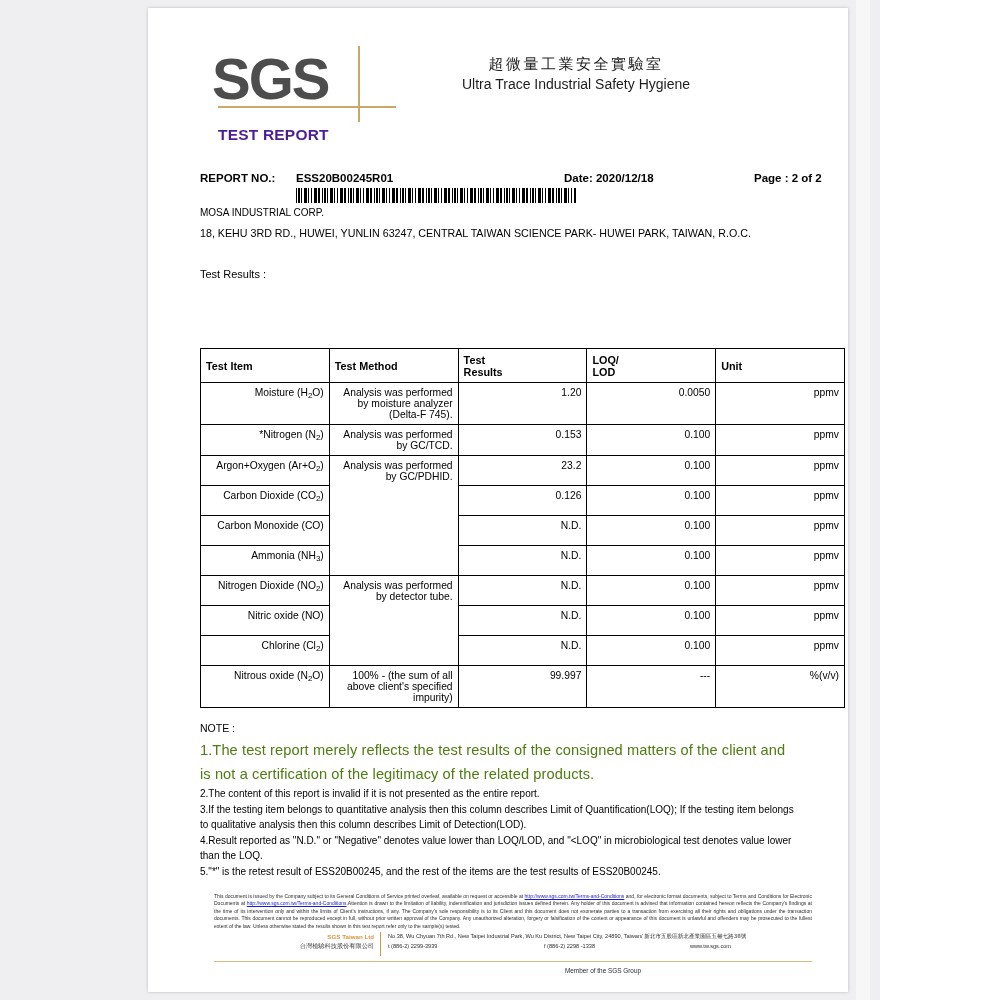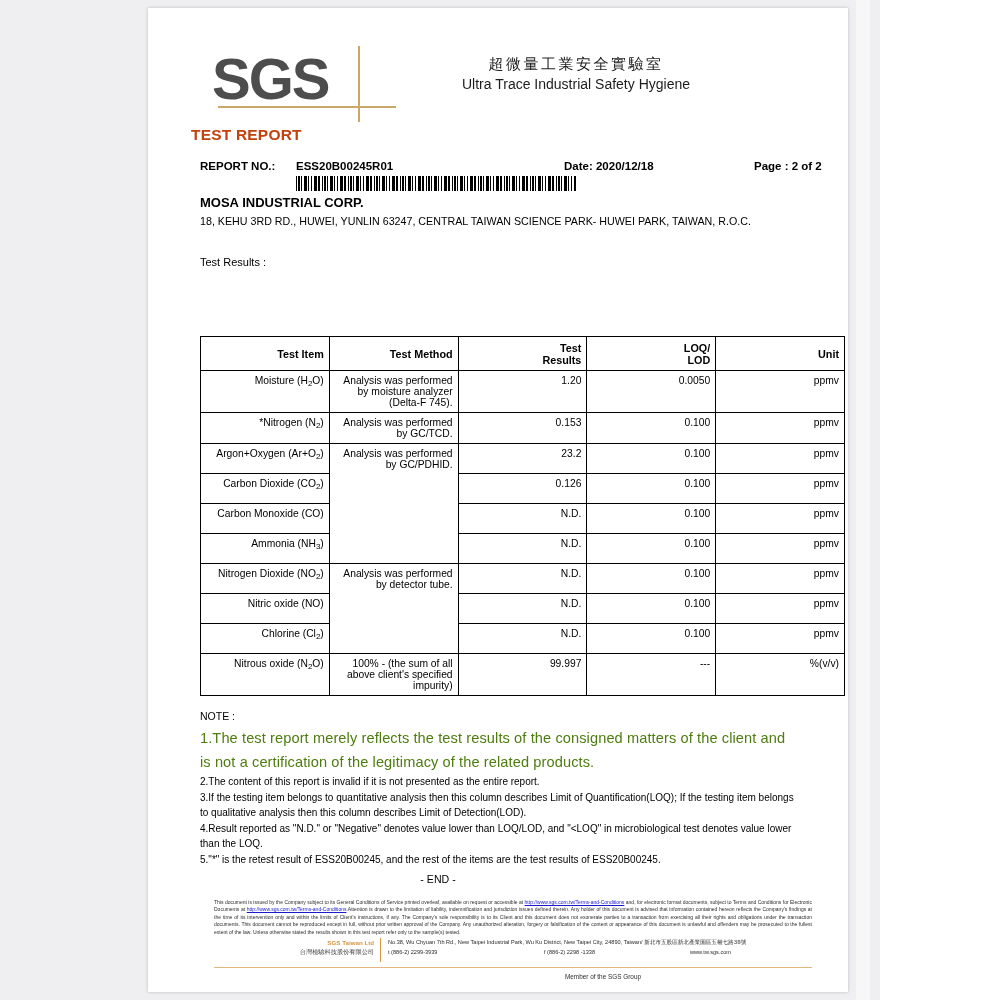--- a/index.html
+++ b/index.html
@@ -73,27 +73,27 @@
     color: #1c1c1c;
     line-height: 17px;
   }
   .lab-en {
     font-size: 14px;
     color: #1c1c1c;
     line-height: 19px;
     margin-top: 2px;
   }
   .test-report {
-    position: absolute; left: 17px; top: 118px;
-    font-size: 15.5px; font-weight: bold; color: #c2410c;
+    position: absolute; left: 44px; top: 118px;
+    font-size: 15.5px; font-weight: bold; color: #4c1d95;
     letter-spacing: 0.2px;
   }
 
   
-  .meta { position: relative; margin-top: 44px; }
+  .meta { position: relative; margin-top: 56px; }
   .meta-row1 {
     position: relative; height: 16px;
     font-size: 11.5px; font-weight: bold; color: #000;
   }
   .mr-label { position: absolute; left: 26px; top: 0; }
   .mr-no    { position: absolute; left: 122px; top: 0; font-weight: bold; }
   .mr-date  { position: absolute; left: 390px; top: 0; }
   .mr-page  { position: absolute; left: 580px; top: 0; }
 
   .barcode {
@@ -106,21 +106,21 @@
       #000 5px, #000 6px, #fff 6px, #fff 8px,
       #000 8px, #000 11px, #fff 11px, #fff 12px,
       #000 12px, #000 13px, #fff 13px, #fff 15px,
       #000 15px, #000 16px, #fff 16px, #fff 18px,
       #000 18px, #000 21px, #fff 21px, #fff 22px,
       #000 22px, #000 24px, #fff 24px, #fff 26px
     );
   }
   .company {
     position: absolute; left: 26px; top: 35px;
-    font-size: 13px; font-weight: bold; color: #000;
+    font-size: 10px; font-weight: normal; color: #000;
   }
   .addr {
     position: absolute; left: 26px; top: 55px;
     font-size: 10.7px; color: #000;
   }
   .results-label {
     position: absolute; left: 26px; top: 96px;
     font-size: 11px; color: #000;
   }
 
@@ -133,21 +133,21 @@
   }
   table.results th, table.results td {
     border: 1px solid #000;
     padding: 4px 5px;
     font-size: 10.3px;
     color: #000;
     vertical-align: top;
     text-align: right;
   }
   table.results thead th {
-    text-align: right;
+    text-align: left;
     font-weight: bold;
     vertical-align: middle;
     height: 34px;
     font-size: 10.8px;
     line-height: 12px;
   }
   td.c-item   { width: 192px; }
   td.c-method { width: 248px; }
   td.c-res, td.c-loq, td.c-unit { text-align: center; vertical-align: middle; }
   td.c-res  { width: 68px; }
@@ -357,21 +357,20 @@
         </table>
       </div>
 
       <div class="notes">
         <div class="note-head">NOTE :</div>
         <div class="big">1.The test report merely reflects the test results of the consigned matters  of the client and is not a certification of the legitimacy of the related products.</div>
         <div class="small">2.The content of this report is invalid if it is not presented as the entire report.</div>
         <div class="small">3.If the testing item belongs to quantitative analysis then this column describes Limit of Quantification(LOQ); If the testing item belongs to qualitative analysis then this column describes Limit of Detection(LOD).</div>
         <div class="small">4.Result reported as "N.D." or "Negative" denotes value lower than LOQ/LOD, and "&lt;LOQ" in microbiological test denotes value lower than the LOQ.</div>
         <div class="small">5."*" is the retest result of ESS20B00245, and the rest of the items are the test results of ESS20B00245.</div>
-        <div class="end-line">- END -</div>
       </div>
 
       <div class="footer">
         <div class="legal">
           <span>This document is issued by the Company subject to its General Conditions of Service printed overleaf, available on request or accessible at </span><a href="#">http://www.sgs.com.tw/Terms-and-Conditions</a><span> and, for electronic format documents, subject to Terms and Conditions for Electronic Documents at </span><a href="#">http://www.sgs.com.tw/Terms-and-Conditions</a><span>.Attention is drawn to the limitation of liability, indemnification and jurisdiction issues defined therein. Any holder of this document is advised that information contained hereon reflects the Company's findings at the time of its intervention only and within the limits of Client's instructions, if any. The Company's sole responsibility is to its Client and this document does not exonerate parties to a transaction from exercising all their rights and obligations under the transaction documents. This document cannot be reproduced except in full, without prior written approval of the Company. Any unauthorized alteration, forgery or falsification of the content or appearance of this document is unlawful and offenders may be prosecuted to the fullest extent of the law. Unless otherwise stated the results shown in this test report refer only to the sample(s) tested.</span>
         </div>
 
         <div class="addrblock">
           <div class="sgs-tw">SGS Taiwan Ltd</div>
           <div class="sgs-tw-cn">台灣檢驗科技股份有限公司</div>

